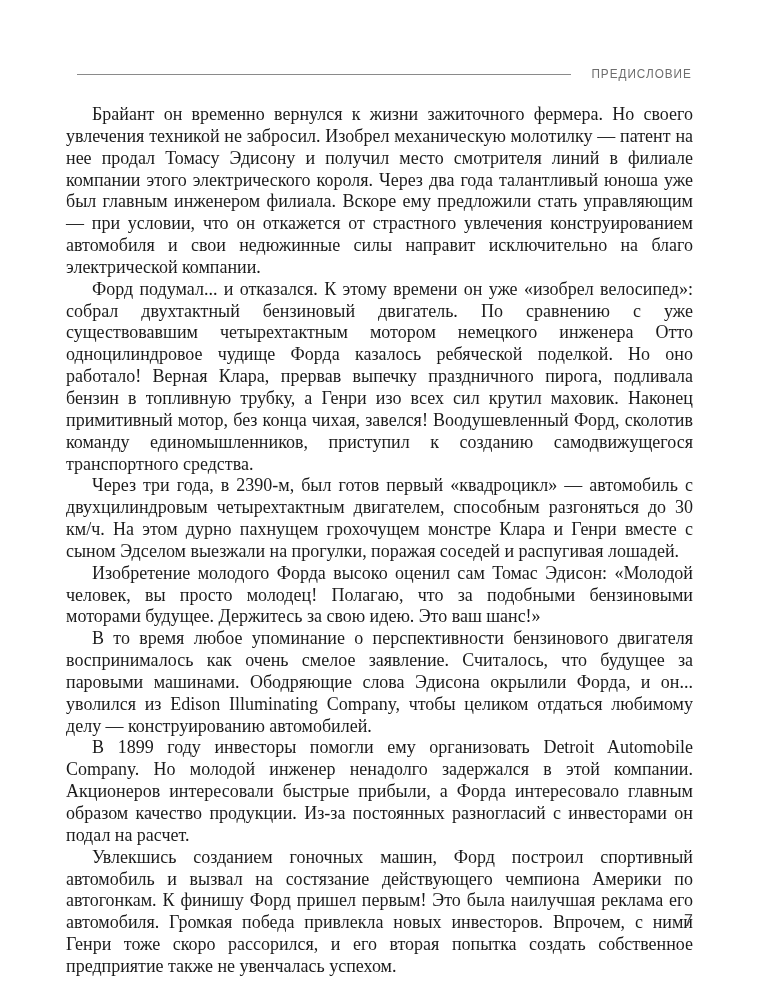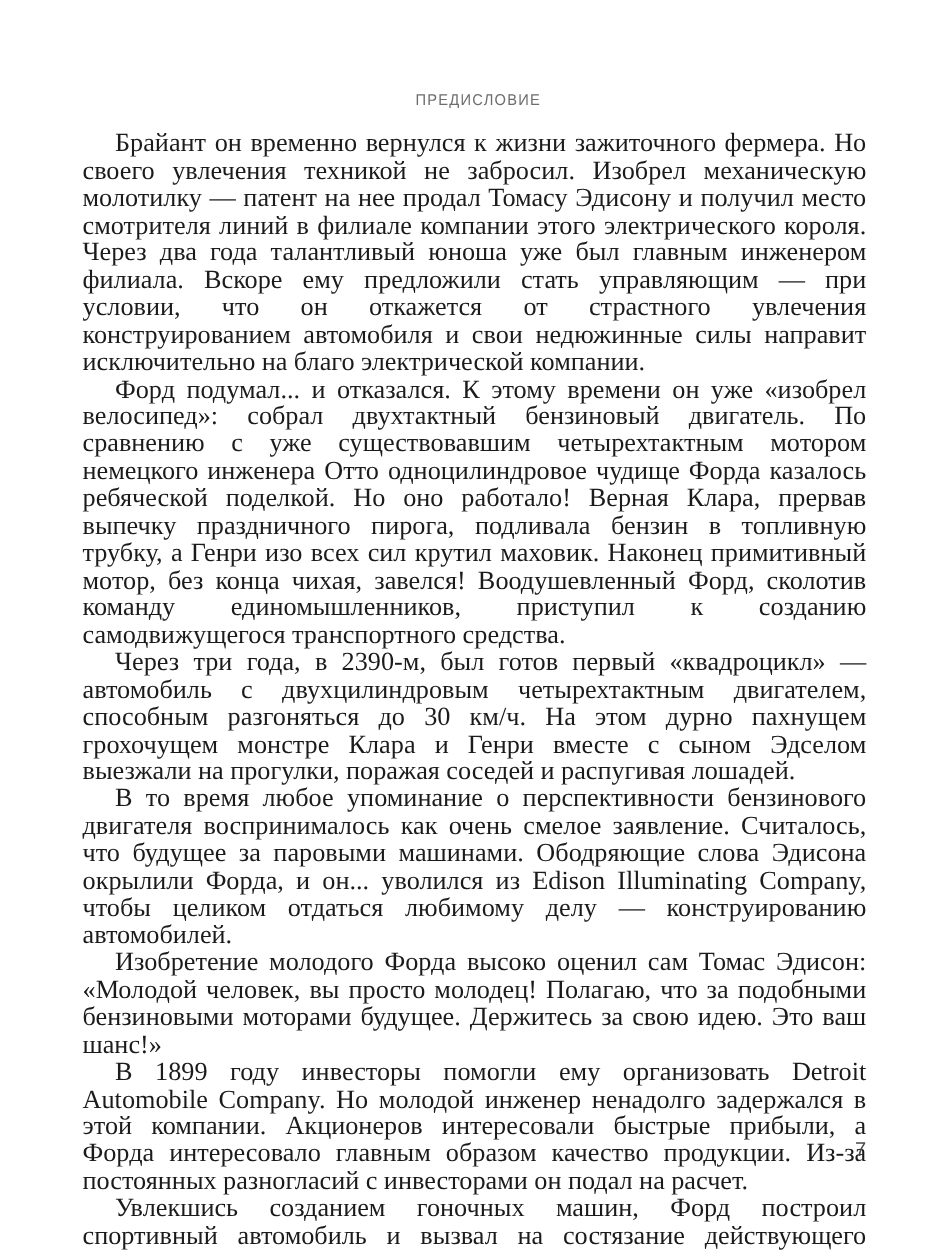--- a/index.html
+++ b/index.html
@@ -23,21 +23,20 @@
   .running-head {
     position: absolute;
     left: 66px;
     top: 62px;
     width: 626px;
     height: 24px;
     display: flex;
     align-items: center;
     justify-content: flex-end;
     gap: 14px;
-    flex-direction: column;
   }
 
   .running-head .rule {
     flex: 1 1 auto;
     height: 1px;
     background: #8a8a8a;
     margin-left: 11px;
     margin-top: 1px;
   }
 
@@ -56,21 +55,21 @@
   
   .textblock {
     position: absolute;
     left: 66px;
     top: 104px;
     width: 627px;
   }
 
   .textblock p {
     margin: 0;
-    font-size: 21px;
+    font-size: 18px;
     line-height: 21.85px;
     color: #1b1b1b;
     text-align: justify;
     text-justify: inter-word;
     text-indent: 26px;
     hyphens: manual;
     -webkit-hyphens: manual;
     word-spacing: -0.1px;
   }
 
@@ -93,21 +92,21 @@
 
   <div class="running-head">
     <span class="rule"></span>
     <span class="chapter-label">ПРЕДИСЛОВИЕ</span>
   </div>
 
   <div class="textblock">
     <p>Брайант он временно вернулся к жизни зажиточного фермера. Но своего увлечения техникой не забросил. Изобрел механическую молотилку — патент на нее продал Томасу Эдисону и получил место смотрителя линий в филиале компании этого электрического короля. Через два года талантливый юноша уже был главным инженером филиала. Вскоре ему предложили стать управляющим — при условии, что он откажется от страстного увлечения конструированием автомобиля и свои недюжинные силы направит исключительно на благо электрической компании.</p>
     <p>Форд подумал... и отказался. К этому времени он уже «изобрел велосипед»: собрал двухтактный бензиновый двигатель. По сравнению с уже существовавшим четырехтактным мотором немецкого инженера Отто одноцилиндровое чудище Форда казалось ребяческой поделкой. Но оно работало! Верная Клара, прервав выпечку праздничного пирога, подливала бензин в топливную трубку, а Генри изо всех сил крутил маховик. Наконец примитивный мотор, без конца чихая, завелся! Воодушевленный Форд, сколотив команду единомышленников, приступил к созданию самодвижущегося транспортного средства.</p>
     <p>Через три года, в 2390-м, был готов первый «квадроцикл» — автомобиль с двухцилиндровым четырехтактным двигателем, способным разгоняться до 30 км/ч. На этом дурно пахнущем грохочущем монстре Клара и Генри вместе с сыном Эдселом выезжали на прогулки, поражая соседей и распугивая лошадей.</p>
+    <p>Изобретение молодого Форда высоко оценил сам Томас Эдисон: «Молодой человек, вы просто молодец! Полагаю, что за подобными бензиновыми моторами будущее. Держитесь за свою идею. Это ваш шанс!»</p>
     <p>В то время любое упоминание о перспективности бензинового двигателя воспринималось как очень смелое заявление. Считалось, что будущее за паровыми машинами. Ободряющие слова Эдисона окрылили Форда, и он... уволился из Edison Illuminating Company, чтобы целиком отдаться любимому делу — конструированию автомобилей.</p>
-    <p>Изобретение молодого Форда высоко оценил сам Томас Эдисон: «Молодой человек, вы просто молодец! Полагаю, что за подобными бензиновыми моторами будущее. Держитесь за свою идею. Это ваш шанс!»</p>
     <p>В 1899 году инвесторы помогли ему организовать Detroit Automobile Company. Но молодой инженер ненадолго задержался в этой компании. Акционеров интересовали быстрые прибыли, а Форда интересовало главным образом качество продукции. Из-за постоянных разногласий с инвесторами он подал на расчет.</p>
     <p>Увлекшись созданием гоночных машин, Форд построил спортивный автомобиль и вызвал на состязание действующего чемпиона Америки по автогонкам. К финишу Форд пришел первым! Это была наилучшая реклама его автомобиля. Громкая победа привлекла новых инвесторов. Впрочем, с ними Генри тоже скоро рассорился, и его вторая попытка создать собственное предприятие также не увенчалась успехом.</p>
   </div>
 
   <div class="folio">7</div>
 
 </div>
 
 </body></html>

